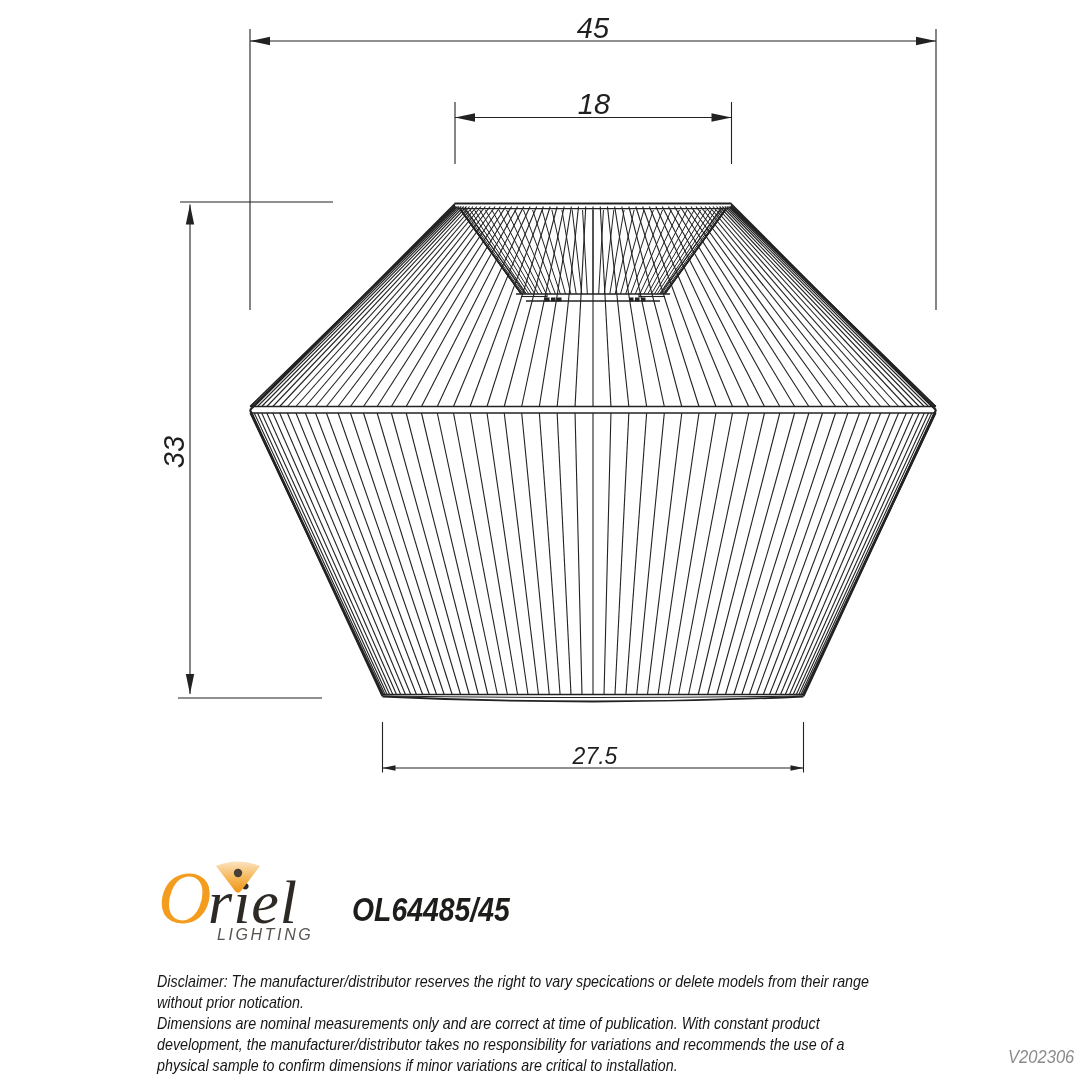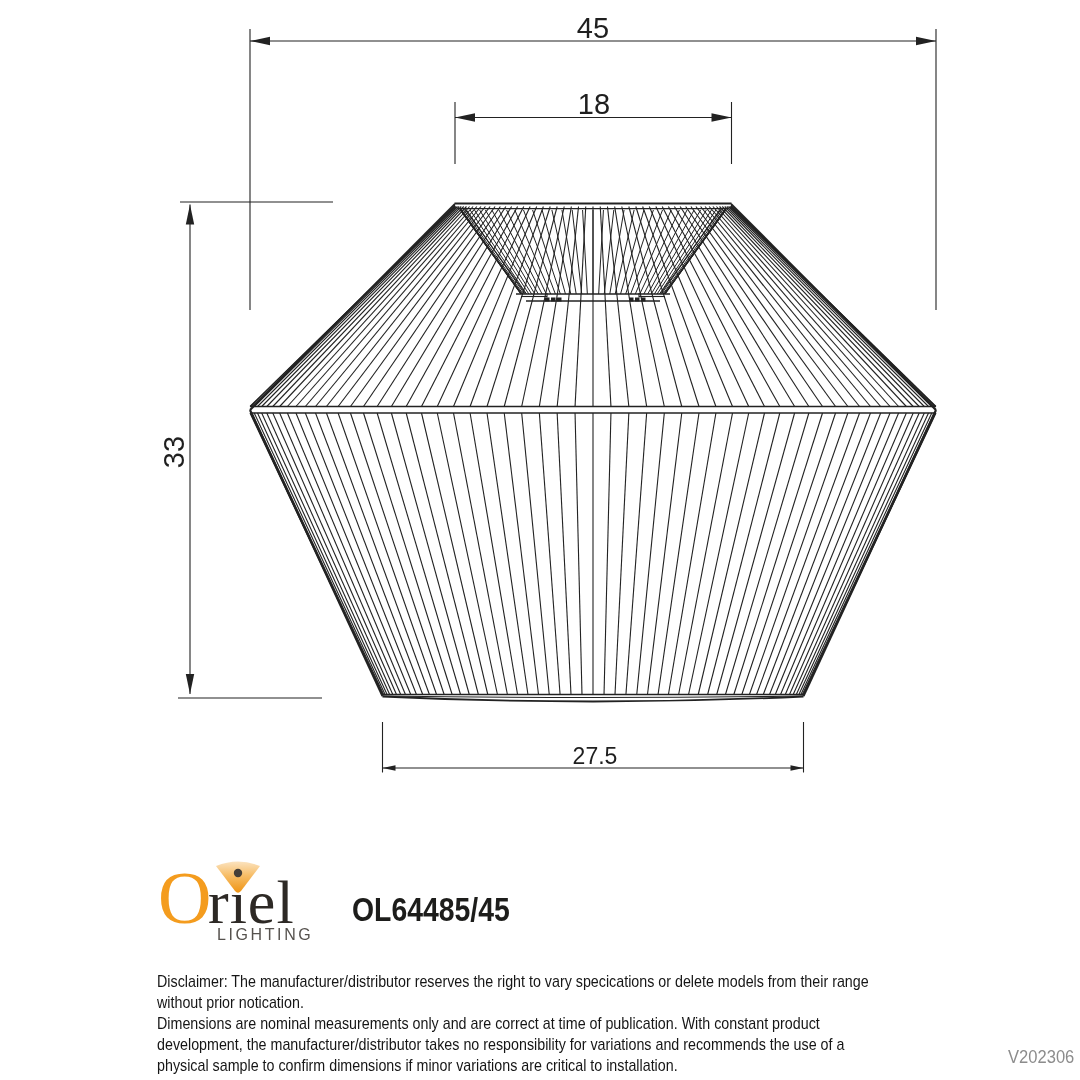--- a/index.html
+++ b/index.html
@@ -1,17 +1,17 @@
 <!DOCTYPE html>
 <html><head>
 <meta charset="utf-8">
 <style>
   html,body{margin:0;padding:0;background:#ffffff;}
   .page{position:relative;width:1080px;height:1080px;background:#ffffff;overflow:hidden;
-        font-family:"Liberation Sans", sans-serif;}
+        font-family:"Liberation Sans", sans-serif;font-style:italic;}
   #drawing-svg{position:absolute;left:0;top:0;}
   .logo{position:absolute;left:156px;top:851px;width:200px;height:95px;}
   .logo-o{font-family:"Liberation Serif", serif;font-size:74px;fill:#f49c1e;}
   .logo-riel{font-family:"Liberation Serif", serif;font-size:62px;fill:#2d2925;letter-spacing:1px;}
   .logo-lighting{font-family:"Liberation Sans", sans-serif;font-size:16px;fill:#56524e;letter-spacing:2.6px;}
   .product-code{position:absolute;left:352px;top:891px;font-size:33px;font-weight:bold;color:#1d1d1b;
         transform:scaleX(0.86);transform-origin:0 0;white-space:nowrap;}
   .disclaimer{position:absolute;left:157px;top:971px;width:960px;font-size:17px;line-height:21px;
         color:#161616;transform:scaleX(0.84);transform-origin:0 0;}
   .disclaimer div{white-space:nowrap;}

